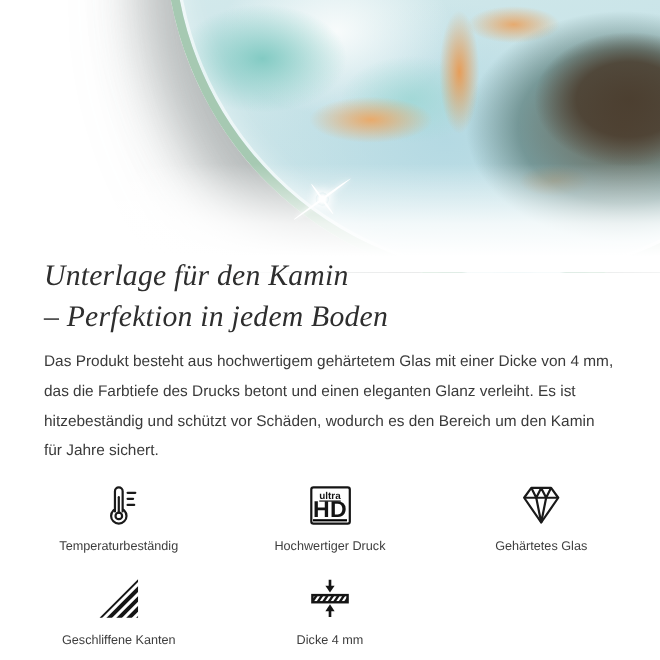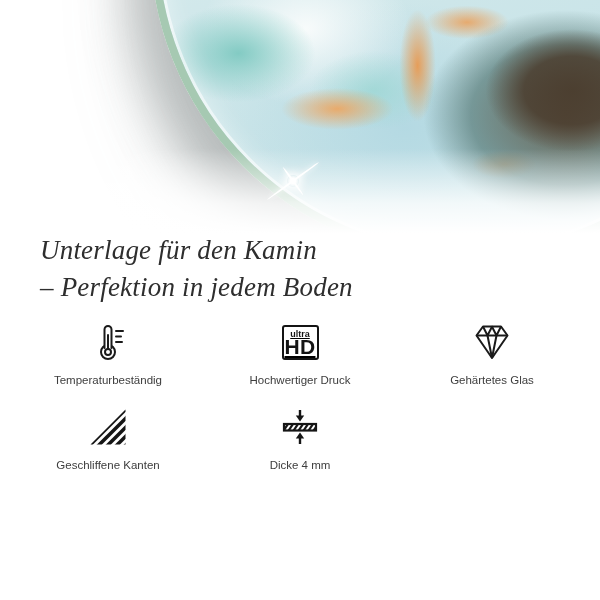--- a/index.html
+++ b/index.html
@@ -87,20 +87,21 @@
       <span class="ray-b"></span>
       <span class="core"></span>
   </div>
 </div>
 
 <div class="content">
   <h1>
     <span>Unterlage für den Kamin</span><br>
     <span>– Perfektion in jedem Boden</span>
   </h1>
+  <p class="desc">Das Produkt besteht aus hochwertigem gehärtetem Glas mit einer Dicke von 4 mm, das die Farbtiefe des Drucks betont und einen eleganten Glanz verleiht. Es ist hitzebeständig und schützt vor Schäden, wodurch es den Bereich um den Kamin für Jahre sichert.</p>
 </div>
 
 <div class="features">
 
   <div class="feature">
     <div class="icon-box">
       <svg width="40" height="40" viewBox="0 0 40 40" fill="none" stroke="#1a1a1a" stroke-width="2" stroke-linecap="round">
         <circle cx="20" cy="30" r="7"></circle>
         <path d="M16.5,26 V7.5 A3.5,3.5 0 0 1 23.5,7.5 V26" fill="#ffffff"></path>
         <circle cx="20" cy="30" r="3"></circle>

